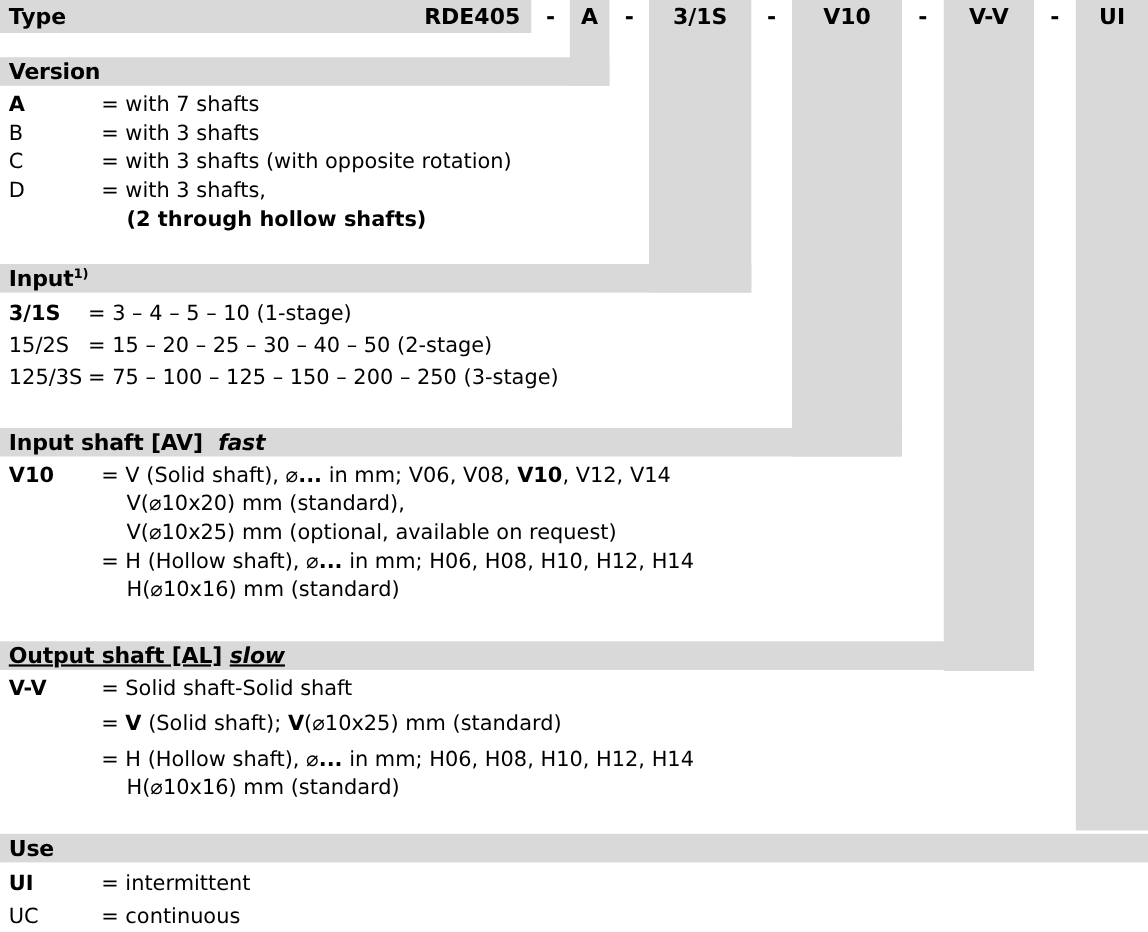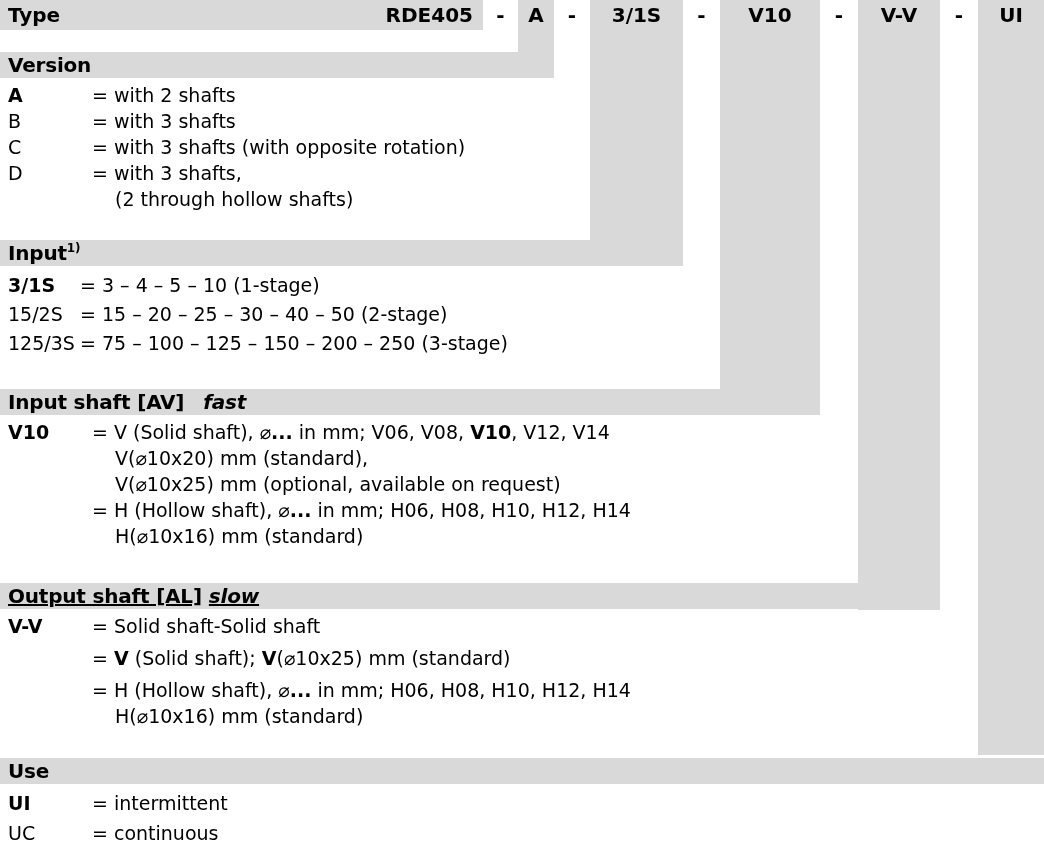--- a/index.html
+++ b/index.html
@@ -172,35 +172,35 @@
 
   <div class="type-dash" style="left:940px; width:38px;">-</div>
   <div class="type-cell" style="left:978px; width:66px;">UI</div>
 
   <div class="band" style="left:0; top:52px; width:554px; height:26px;">
     <span class="band-title">Version</span>
   </div>
 
   <div class="row" style="left:0; top:82px;">
     <span class="key b" style="width:92px;">A</span>
-    <span class="val">= with 2 shafts</span>
+    <span class="val">= with 7 shafts</span>
   </div>
   <div class="row" style="left:0; top:108px;">
     <span class="key" style="width:92px;">B</span>
     <span class="val">= with 3 shafts</span>
   </div>
   <div class="row" style="left:0; top:134px;">
     <span class="key" style="width:92px;">C</span>
     <span class="val">= with 3 shafts (with opposite rotation)</span>
   </div>
   <div class="row" style="left:0; top:160px;">
     <span class="key" style="width:92px;">D</span>
     <span class="val">= with 3 shafts,</span>
   </div>
-  <div class="row" style="left:0; top:186px;">
+  <div class="row" style="left:0; top:186px;font-weight:bold;">
     <span class="key" style="width:115px;"></span>
     <span class="val">(2 through hollow shafts)</span>
   </div>
 
   <div class="band" style="left:0; top:240px; width:683px; height:26px;">
     <span class="band-title"><span>Input</span><span class="sup">1)</span></span>
   </div>
 
   <div class="row" style="left:0; top:272px;">
     <span class="key b" style="width:80px;">3/1S</span>
@@ -209,21 +209,21 @@
   <div class="row" style="left:0; top:301px;">
     <span class="key" style="width:80px;">15/2S</span>
     <span class="val">= 15 – 20 – 25 – 30 – 40 – 50 (2-stage)</span>
   </div>
   <div class="row" style="left:0; top:330px;">
     <span class="key" style="width:80px;">125/3S</span>
     <span class="val">= 75 – 100 – 125 – 150 – 200 – 250 (3-stage)</span>
   </div>
 
   <div class="band" style="left:0; top:389px; width:820px; height:26px;">
-    <span class="band-title"><span>Input shaft [AV]</span><span class="ital" style="margin-left:19px;">fast</span></span>
+    <span class="band-title"><span>Input shaft [AV]</span><span class="ital" style="margin-left:14px;">fast</span></span>
   </div>
 
   <div class="row" style="left:0; top:419px;">
     <span class="key b" style="width:92px;">V10</span>
     <span class="val">= V (Solid shaft), <span class="dia">⌀</span><b>...</b> in mm; V06, V08, <b>V10</b>, V12, V14</span>
   </div>
   <div class="row" style="left:0; top:445px;">
     <span class="key" style="width:115px;"></span>
     <span class="val">V(⌀10x20) mm (standard),</span>
   </div>

